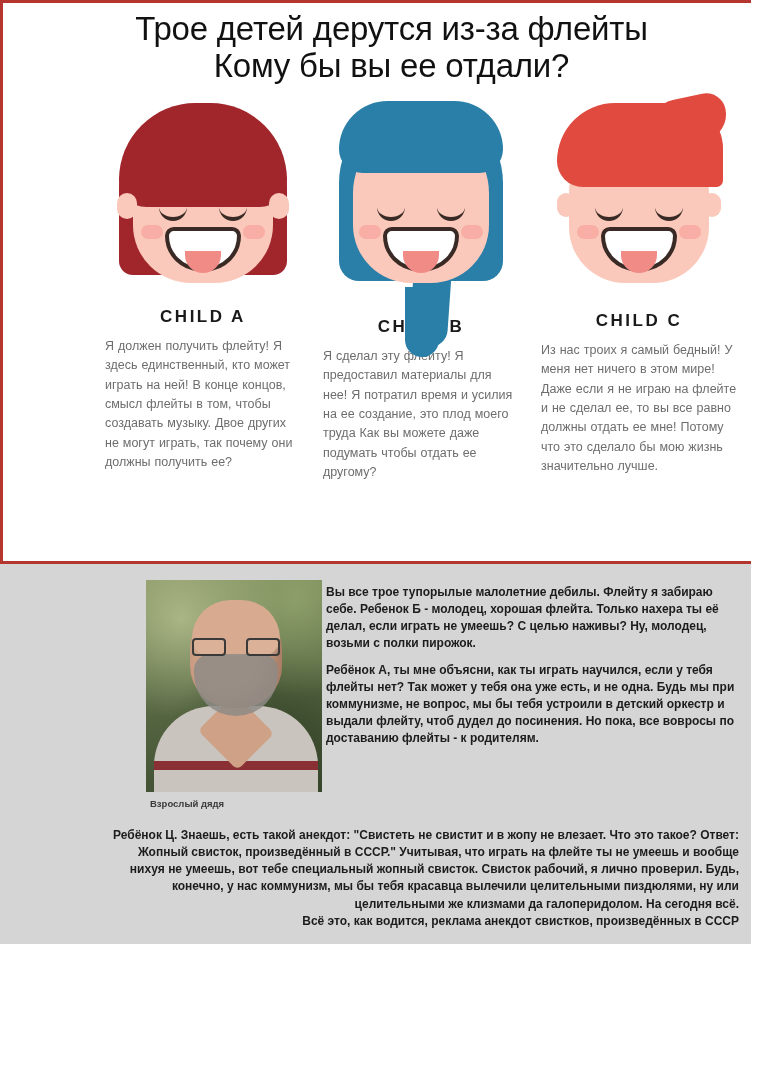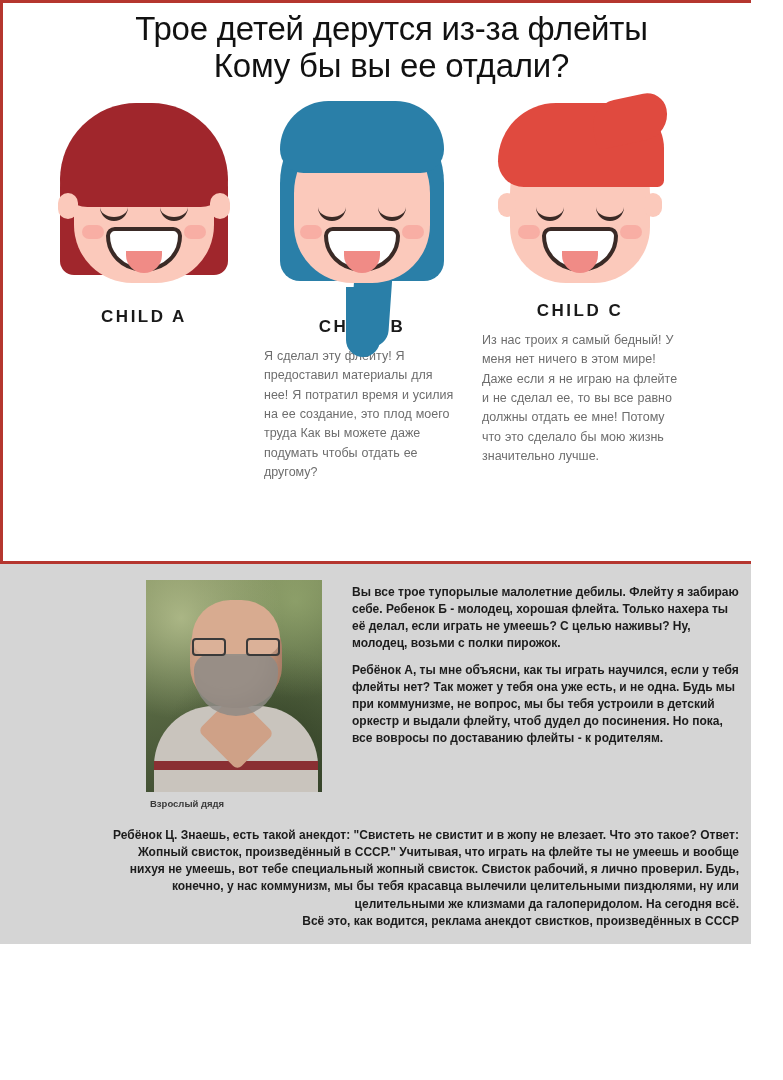--- a/index.html
+++ b/index.html
@@ -35,21 +35,21 @@
     line-height: 1.12;
     font-weight: 400;
     letter-spacing: -0.2px;
     margin: 2px 0 0 0;
     padding: 0 6px;
   }
   .headline .l2 { display: block; text-align: center; }
 
   .kids {
     display: flex;
-    justify-content: flex-start;
+    justify-content: flex-end;
     align-items: flex-start;
     margin-top: 12px;
     padding: 0 14px;
   }
   .kid {
     width: 218px;
     display: flex;
     flex-direction: column;
     align-items: center;
   }
@@ -212,38 +212,38 @@
   .kid-text {
     margin-top: 10px;
     font-size: 12.5px;
     line-height: 1.55;
     color: #6d6d6d;
     text-align: left;
     width: 196px;
     word-spacing: 0.5px;
   }
   .kid-b .kid-title { margin-top: 24px; }
-  .kid-c .kid-title { margin-top: 8px; }
+  .kid-c .kid-title { margin-top: 18px; }
 
   
   .bottom-panel {
     background: #d5d5d5;
     width: 783px;
     padding: 16px 0 14px 0;
     box-sizing: border-box;
   }
   .bottom-top {
     display: flex;
     align-items: flex-start;
     padding: 0 40px 0 104px;
   }
   .photo-col {
     width: 176px;
     flex: 0 0 176px;
-    margin-right: 30px;
+    margin-right: 4px;
     padding-left: 42px;
   }
   .photo {
     width: 176px;
     height: 212px;
     position: relative;
     overflow: hidden;
     background: linear-gradient(170deg, #7e8c5c 0%, #5e6f47 40%, #3d4a30 100%);
   }
   .photo .bg-blur {
@@ -363,20 +363,21 @@
           <div class="ear-l"></div>
           <div class="ear-r"></div>
           <div class="eye left"></div>
           <div class="eye right"></div>
           <div class="cheek left"></div>
           <div class="cheek right"></div>
           <div class="mouth"></div>
           <div class="tongue"></div>
         </div>
         <div class="kid-title">CHILD A</div>
+        <div class="kid-text">Я должен получить флейту! Я здесь единственный, кто может играть на ней! В конце концов, смысл флейты в том, чтобы создавать музыку. Двое других не могут играть, так почему они должны получить ее?</div>
       </div>
 
       <div class="kid kid-b">
         <div class="face-wrap faceB">
           <div class="hair-back"></div>
           <div class="tail"></div>
           <div class="tail2"></div>
           <div class="skin"></div>
           <div class="fringe"></div>
           <div class="eye left"></div>

